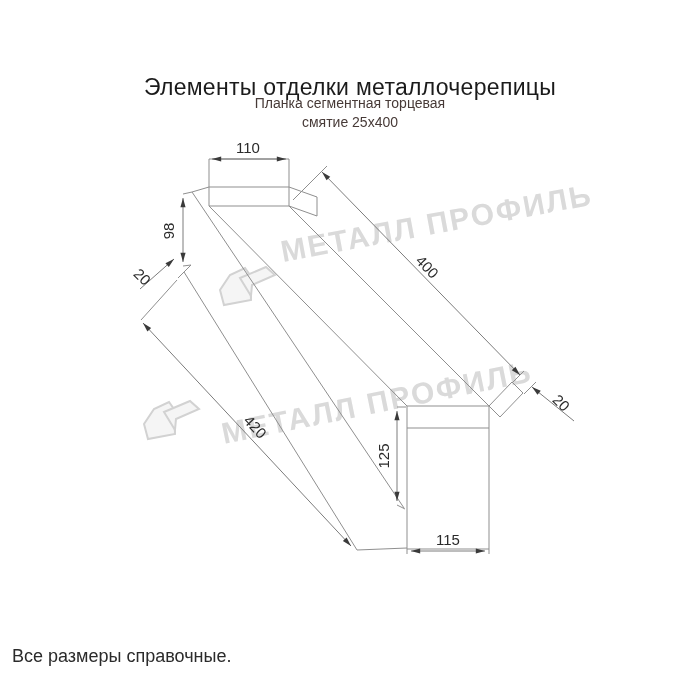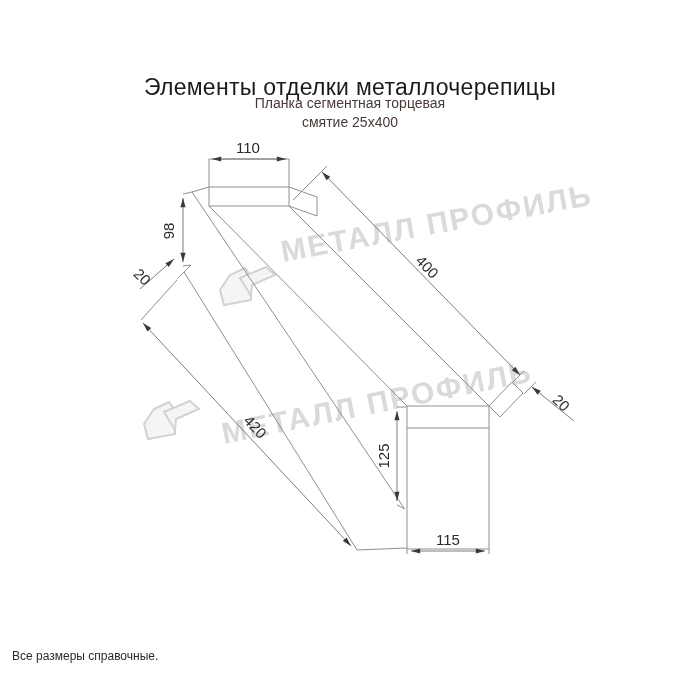--- a/index.html
+++ b/index.html
@@ -17,21 +17,21 @@
   }
   .drawing-svg{position:absolute;left:0;top:0;}
   .geom{stroke:#8f8f8f;stroke-width:1;fill:none;}
   .dimline{stroke:#7c7c7c;stroke-width:1;fill:none;}
   .dimtext{fill:#2b2b2b;font-size:15px;font-family:"Liberation Sans",sans-serif;}
   .wm-text{fill:#dadada;font-size:30px;font-weight:bold;letter-spacing:2px;
     font-family:"Liberation Sans",sans-serif;}
   .wm-shape{stroke:#d2d2d2;stroke-width:2;fill:#f5f5f5;}
   .footnotes{
     position:absolute;left:12px;top:648px;
-    font-size:12px;line-height:16px;color:#2b2b2b;
+    font-size:18px;line-height:16px;color:#2b2b2b;
   }
 </style>
 </head>
 <body>
 
 <div class="page-title">Элементы отделки металлочерепицы</div>
 
 <div class="subtitle">
   <div>Планка сегментная торцевая</div>
   <div>смятие 25х400</div>

